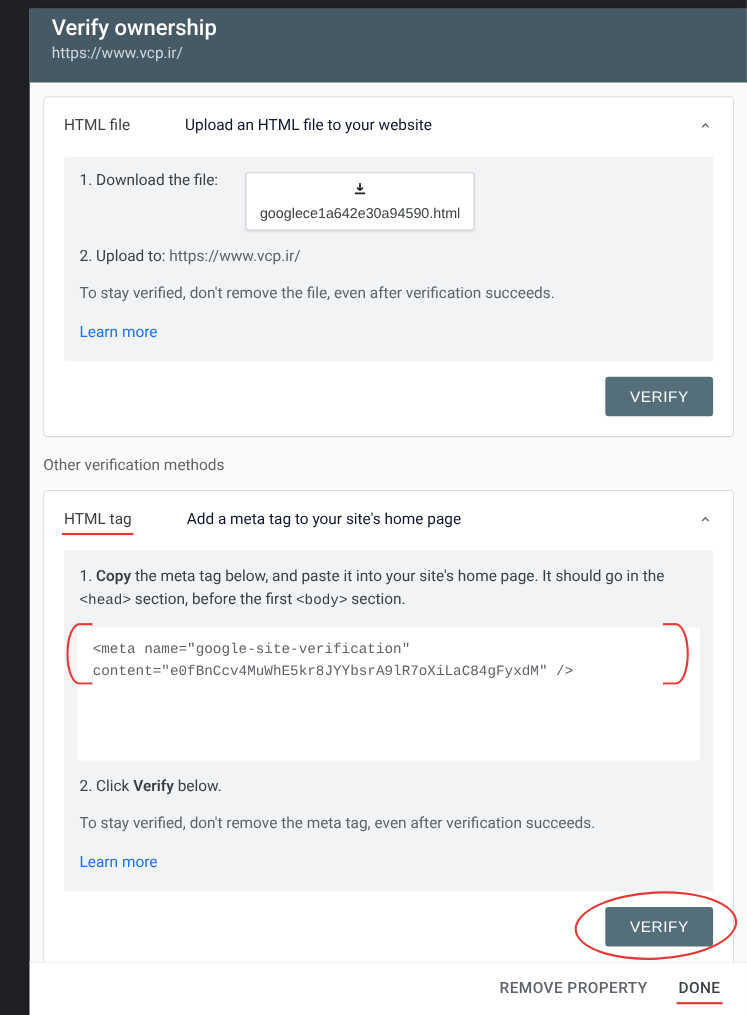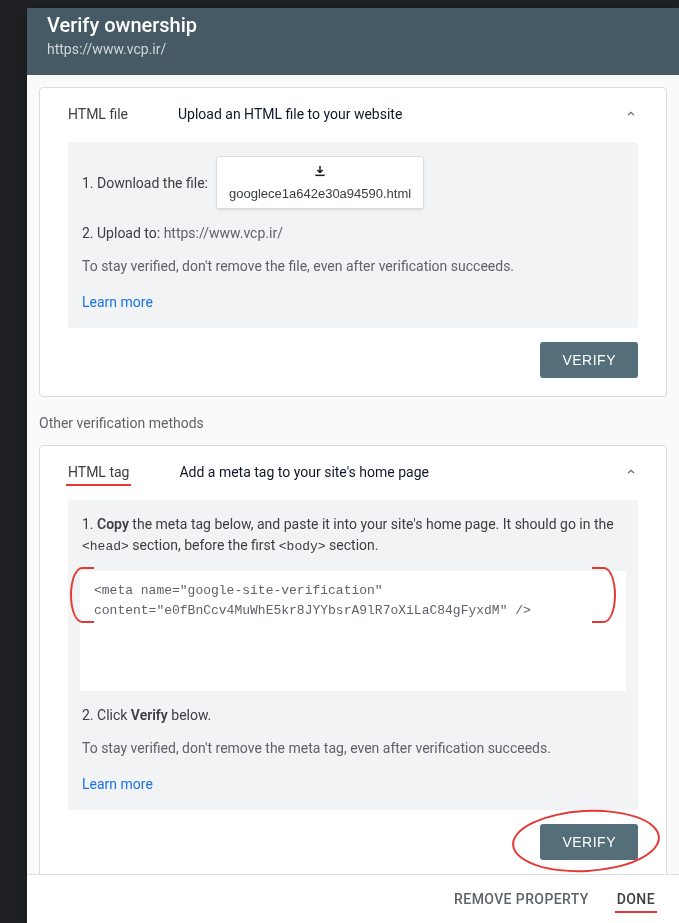--- a/index.html
+++ b/index.html
@@ -38,40 +38,40 @@
     background: #fafafa;
     position: relative;
   }
   .dialog-body::-webkit-scrollbar { width: 10px; }
   .dialog-body::-webkit-scrollbar-thumb { background: #bdbdbd; }
 
   .card {
     background: #fff;
     border: 1px solid #dadce0;
     border-radius: 4px;
-    padding: 18px 28px 18px;
+    padding: 18px 18px 18px;
     margin-bottom: 18px;
   }
   .card-head {
     display: flex;
     align-items: center;
     gap: 50px;
     cursor: pointer;
   }
   .card-label { font-size: 14px; color:#3c4043; flex-shrink:0;}
   .card-desc { font-size: 14px; color:#0f172a; flex: 1;}
   .chevron { width:14px; height:14px; flex-shrink:0;}
   .card-content {
     margin-top: 20px;
     background: #f1f3f4;
     padding: 14px 14px 18px;
     border-radius: 2px;
   }
   .step { font-size:14px; color:#3c4043; margin-bottom: 14px; line-height:1.5;}
-  .step-row { display:flex; align-items:center; gap:8px; margin-bottom:14px; flex-wrap:wrap;}
+  .step-row { display:flex; gap:25px; margin-bottom:14px; flex-wrap:wrap;}
   .dl-btn {
     background: #fff; border:1px solid #dadce0; border-radius:3px;
     padding: 7px 12px; font-size:13px; color:#3c4043;
     display:inline-flex; align-items:center; gap:6px;
     box-shadow: 0 1px 2px rgba(0,0,0,.1);
     cursor:pointer;
     flex-direction:column;
   }
   .hint { font-size:14px; color:#5f6368; margin-top: 6px; }
   .learn { color:#1a73e8; font-size:14px; margin-top:20px; display:inline-block; cursor:pointer;}

